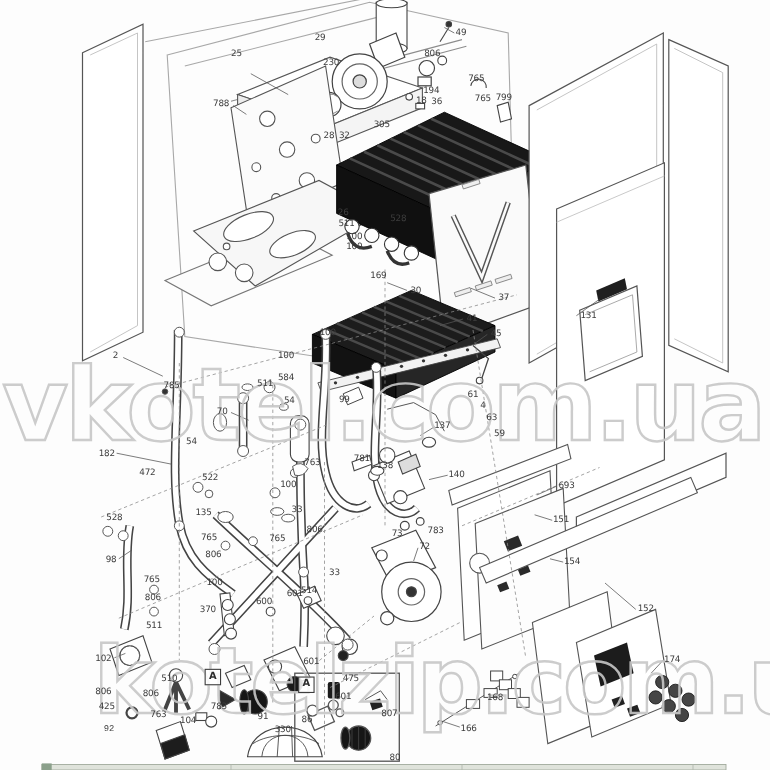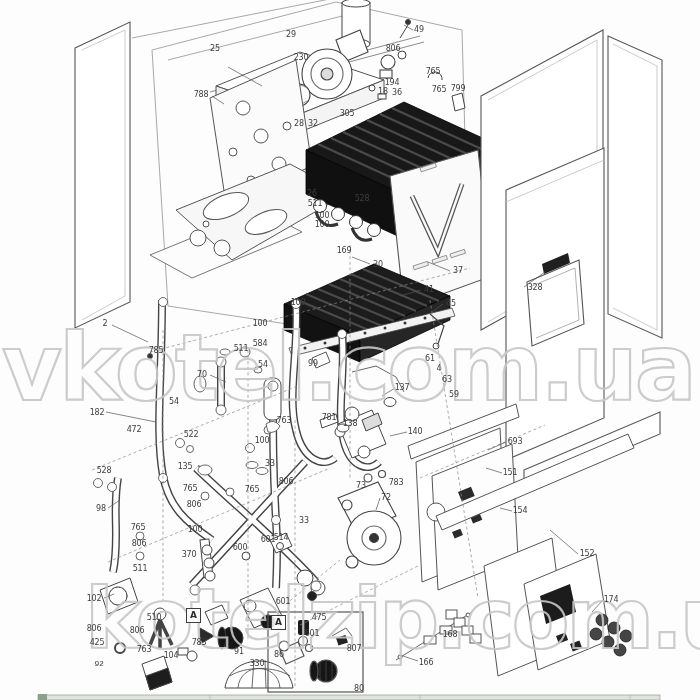--- a/index.html
+++ b/index.html
@@ -367,21 +367,21 @@
       <span class="plbl" style="left: 312px; top: 193px;">26</span>
       <span class="plbl" style="left: 315px; top: 203px;">511</span>
       <span class="plbl" style="left: 322px; top: 215px;">100</span>
       <span class="plbl" style="left: 322px; top: 224px;">100</span>
       <span class="plbl" style="left: 362px; top: 198px;">528</span>
       <span class="plbl" style="left: 344px; top: 250px;">169</span>
       <span class="plbl" style="left: 378px; top: 264px;">30</span>
       <span class="plbl" style="left: 458px; top: 270px;">37</span>
       <span class="plbl" style="left: 429px; top: 289px;">41</span>
       <span class="plbl" style="left: 451px; top: 303px;">45</span>
-      <span class="plbl" style="left: 535px; top: 287px;">328</span>
+      <span class="plbl" style="left: 535px; top: 287px;">131</span>
       <span class="plbl" style="left: 298px; top: 302px;">100</span>
       <span class="plbl" style="left: 105px; top: 323px;">2</span>
       <span class="plbl" style="left: 260px; top: 323px;">100</span>
       <span class="plbl" style="left: 260px; top: 343px;">584</span>
       <span class="plbl" style="left: 241px; top: 348px;">511</span>
       <span class="plbl" style="left: 156px; top: 350px;">785</span>
       <span class="plbl" style="left: 430px; top: 358px;">61</span>
       <span class="plbl" style="left: 313px; top: 363px;">99</span>
       <span class="plbl" style="left: 263px; top: 364px;">54</span>
       <span class="plbl" style="left: 439px; top: 368px;">4</span>

